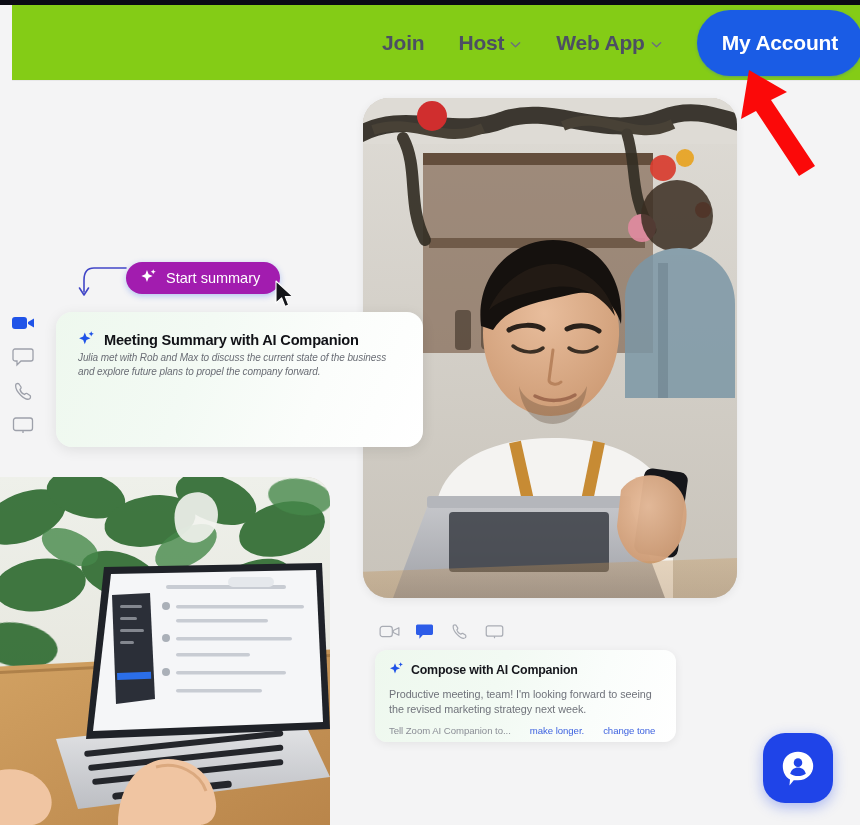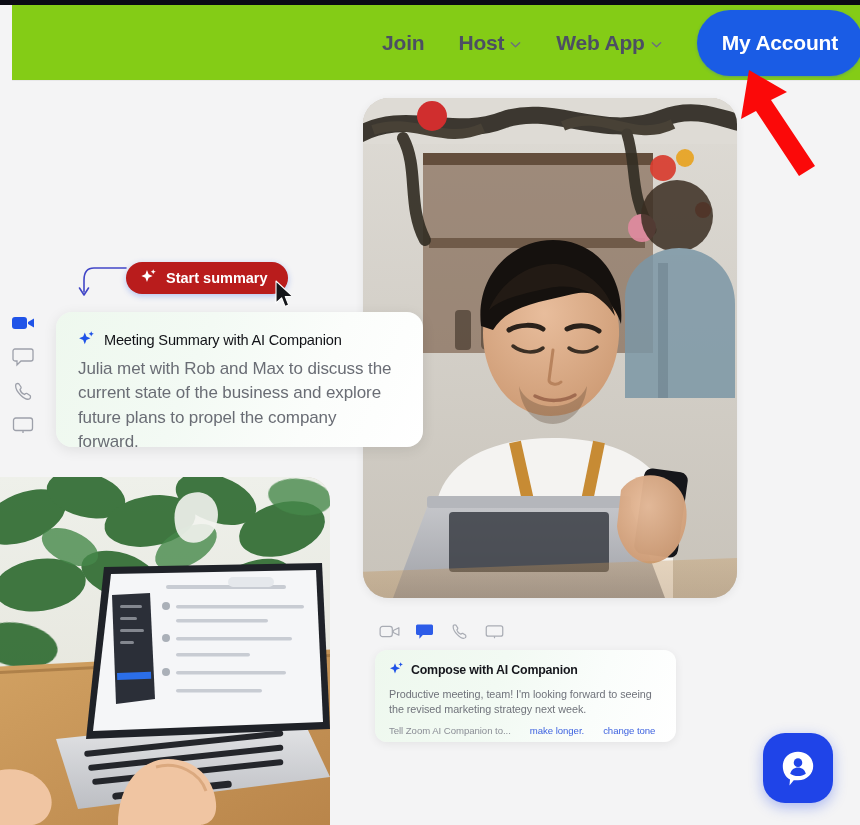--- a/index.html
+++ b/index.html
@@ -72,55 +72,56 @@
     position: absolute; left: 0px; top: 477px; width: 330px; height: 348px;
     border-radius: 0 24px 0 0; overflow: hidden;
     background: #d8cfc2;
   }
   .laptop-photo svg { display:block; width:100%; height:100%; }
 
   
   .start-summary {
     position: absolute; left: 126px; top: 262px;
     height: 32px; padding: 0 20px 0 14px;
-    background: #b91c1c; color: #fff;
+    background: #a21caf; color: #fff;
     border: none; border-radius: 999px;
     display: flex; align-items: center; gap: 9px;
-    font-size: 14.5px; font-weight: 700;
+    font-size: 14.5px; font-weight: 400;
     font-family: "Liberation Sans", sans-serif;
     cursor: pointer;
     box-shadow: 0 2px 6px rgba(31,83,232,.3);
     white-space: nowrap;
   }
   .curve-arrow { position: absolute; left: 72px; top: 262px; width: 56px; height: 38px; }
   .cursor-ptr { position: absolute; left: 274px; top: 280px; width: 22px; height: 30px; }
 
   
   .ai-card {
     position: absolute; left: 56px; top: 312px; width: 367px; height: 135px;
     border-radius: 16px;
     background: linear-gradient(112deg, #eef8ee 0%, #f3faf4 38%, #fbfdfb 70%, #ffffff 100%);
     box-shadow: 0 3px 14px rgba(0,0,0,.09);
     padding: 18px 20px 0 22px;
   }
   .ai-card-head {
     display: flex; align-items: center; gap: 9px;
-    font-size: 14.6px; font-weight: 400; color: #111217;
+    font-size: 14.6px; font-weight: 700; color: #111217;
     letter-spacing: -0.2px;
     white-space: nowrap;
   }
   .ai-card-sub {
     margin-top: 11px;
     font-size: 13.4px; color: #55585f; letter-spacing: -0.1px;
   }
   .ai-card-body {
-    margin-top: 7px;
-    font-size: 17px; line-height: 1.43; color: #6a6d75;
+    margin-top: 1px;
+    font-size: 10px; line-height: 1.43; color: #6a6d75;
     letter-spacing: -0.1px;
     max-width: 322px;
+    font-style: italic;
   }
 
   
   .icon-row {
     position: absolute; left: 378px; top: 621px;
     display: flex; align-items: center; gap: 13px;
   }
   .icon-row .ir { width: 22px; height: 20px; display:flex; align-items:center; justify-content:center; cursor:pointer; }
 
   

